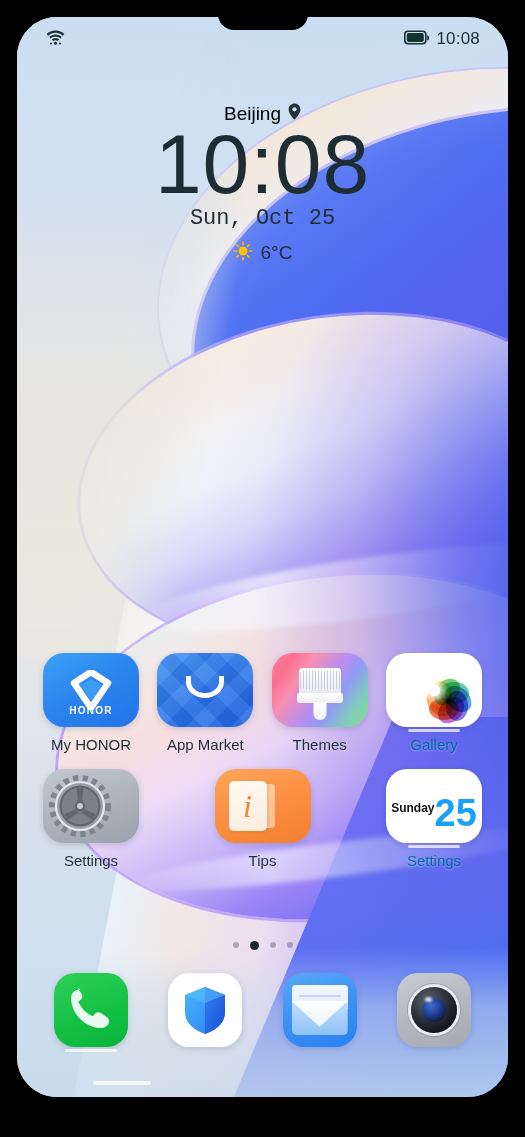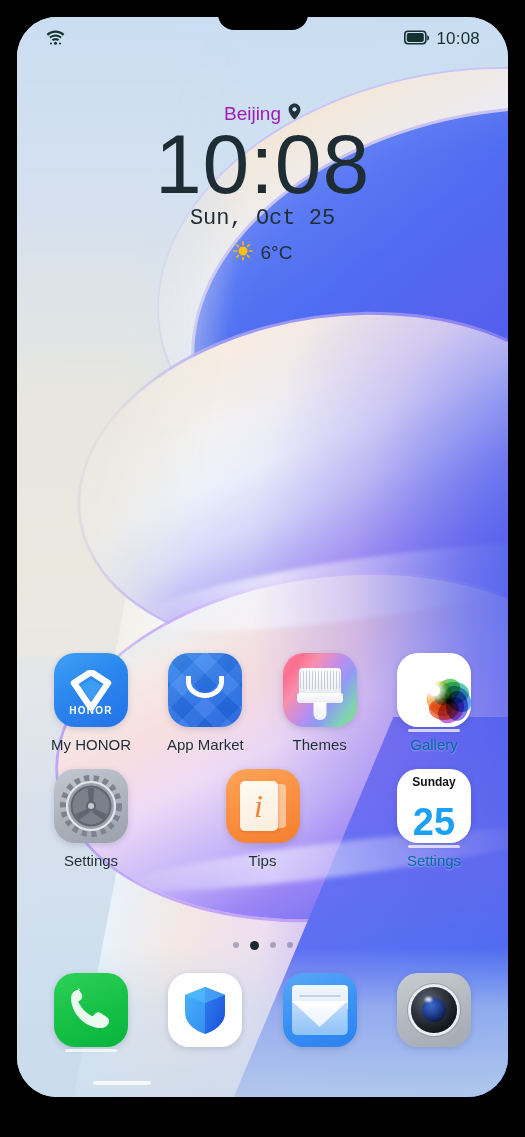--- a/index.html
+++ b/index.html
@@ -232,21 +232,21 @@
     z-index: 30;
     text-align: center;
     color: #1d2b33;
   }
   .w-city {
     display: inline-flex;
     align-items: center;
     gap: 7px;
     font-size: 19px;
     font-weight: 400;
-    color: #a21caf;
+    color: #000000;
   }
   .w-time {
     margin-top: -6px;
     font-size: 84px;
     line-height: 1.08;
     font-weight: 300;
     letter-spacing: 1px;
     color: #1e2c34;
     font-family: "Liberation Sans", sans-serif;
   }
@@ -282,21 +282,21 @@
     margin-bottom: 16px;
   }
   .app {
     width: 96px;
     display: flex;
     flex-direction: column;
     align-items: center;
     cursor: pointer;
   }
   .icon {
-    width: 74px;
+    width: 96px;
     height: 74px;
     border-radius: 21px;
     position: relative;
     overflow: hidden;
     box-shadow: 0 2px 6px rgba(40,50,90,0.18);
   }
   .label {
     margin-top: 9px;
     font-size: 15px;
     color: #1d2c34;
@@ -431,21 +431,21 @@
     position: absolute; left: 14px; top: 12px;
     width: 38px; height: 50px;
     display: flex; align-items: center; justify-content: center;
     font-family: "Liberation Serif", serif;
     font-style: italic;
     font-size: 32px;
     color: #f08634;
     font-weight: 400;
   }
 
-  .ic-calendar { background: #ffffff; display: flex; flex-direction: column; align-items: center; justify-content: center; }
+  .ic-calendar { background: #ffffff; display: flex; flex-direction: row; align-items: center; justify-content: center; }
   .cal-day { font-size: 12px; font-weight: 700; color: #111; margin-top: 4px; }
   .cal-num { font-size: 38px; font-weight: 700; color: #1aa0f5; line-height: 0.95; margin-top: 15px; }
 
   
   #dots {
     position: absolute;
     left: 0; top: 925px;
     width: 100%;
     display: flex;
     justify-content: center;

